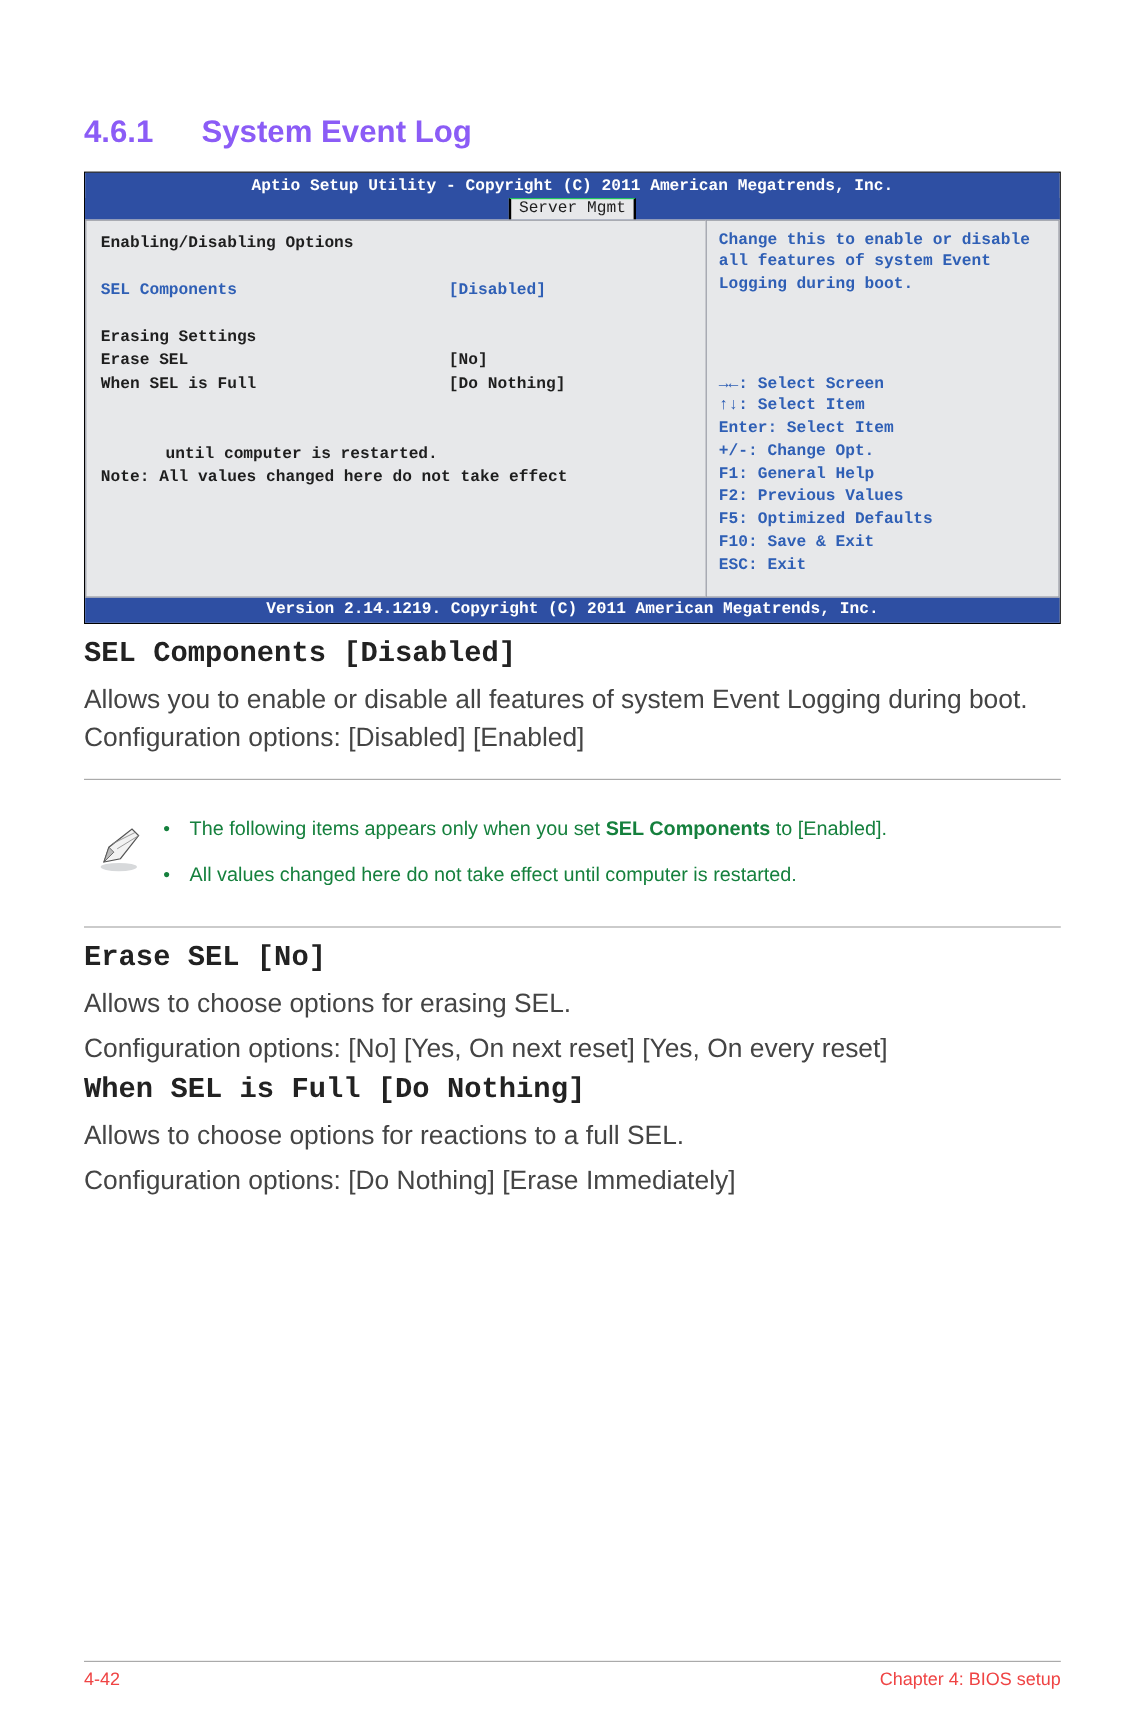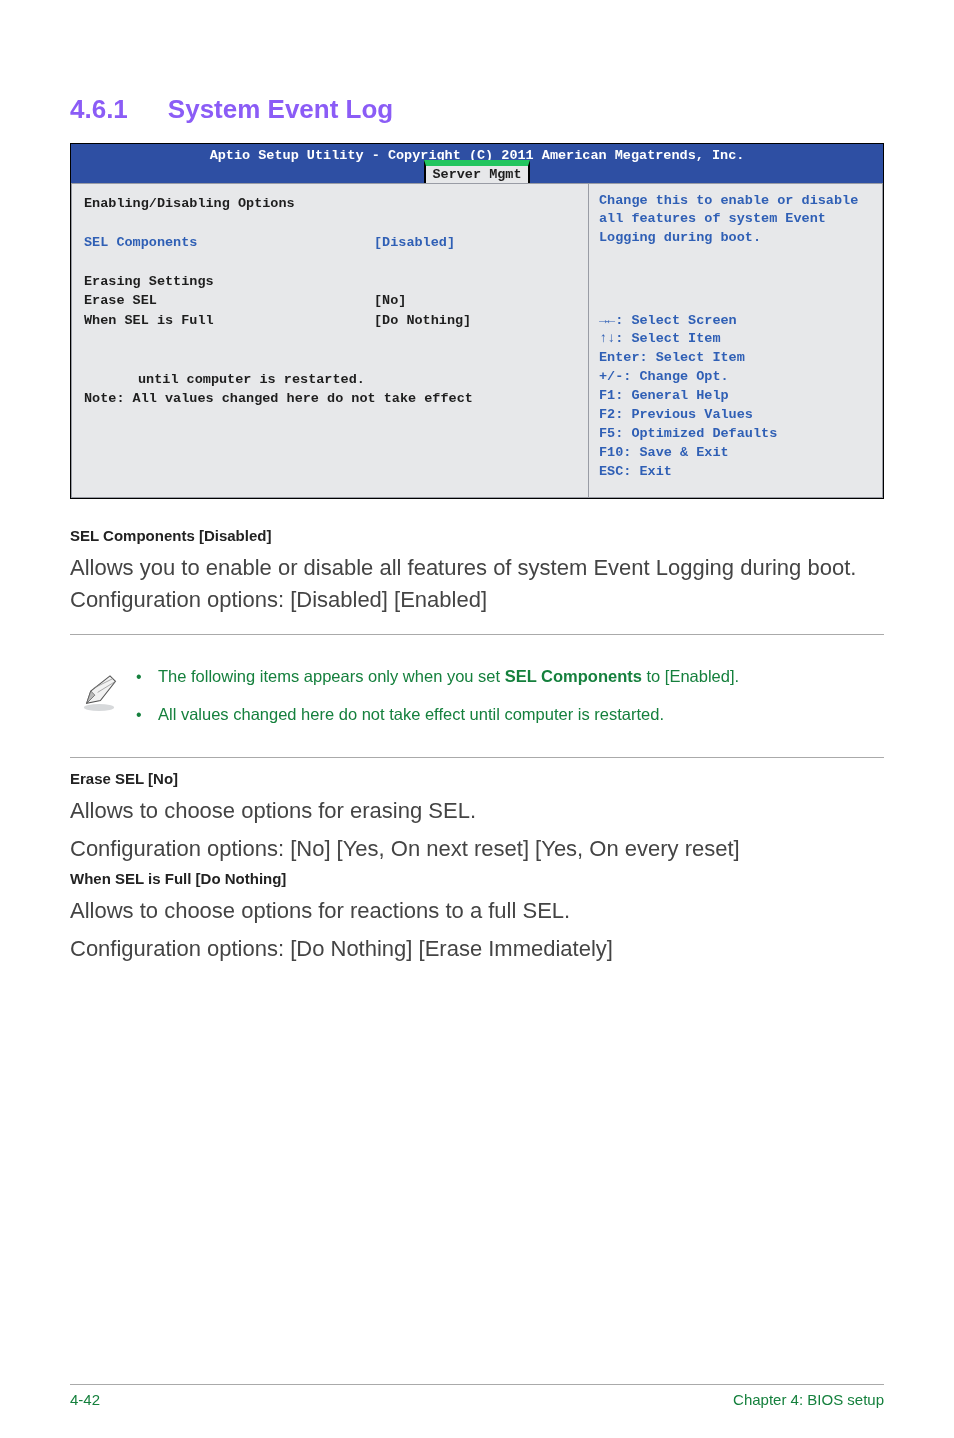--- a/index.html
+++ b/index.html
@@ -20,21 +20,21 @@
     margin-top: 44px;
   }
   .section-number { display: inline-block; margin-right: 40px; }
 
   
   .bios-box {
     border: 1px solid #000;
     background: #ffffff;
     font-family: "Courier New", monospace;
     font-size: 13.5px;
-    margin-bottom: 28px;
+    margin-bottom: 12px;
   }
   .bios-header {
     background: #2e4fa3;
     color: #ffffff;
     line-height: 1.3;
     padding: 3px 0 0 0;
     text-align: center;
     font-weight: bold;
   }
   .bios-header-line1 { display: block; }
@@ -42,24 +42,24 @@
     display: flex;
     justify-content: center;
     background: #2e4fa3;
     height: 18px;
     align-items: flex-end;
   }
   .bios-tab {
     background: #e7e8ea;
     color: #1e1e1e;
     padding: 1px 6px;
-    font-weight: bold;
+    font-weight: normal;
     border-left: 2px solid #000;
     border-right: 2px solid #000;
-    border-top: 6px solid #22c55e;
+    border-top: 1px solid #22c55e;
     line-height: 15px;
   }
   .bios-main {
     display: flex;
     background: #e7e8ea;
   }
   .bios-left {
     flex: 1;
     border: 1px solid #999ca5;
     border-right: none;
@@ -84,25 +84,26 @@
   .bios-footer {
     background: #2e4fa3;
     color: #ffffff;
     text-align: center;
     padding: 3px 0;
     font-weight: bold;
   }
 
   
   h3.subhead {
-    font-size: 15px;
+    font-size: 24px;
     font-weight: bold;
     color: #222222;
     margin-top: 6px;
     margin-bottom: 8px;
+    font-family: Liberation Mono, monospace;
   }
   p.body {
     font-size: 22px;
     color: #444444;
     line-height: 1.45;
     margin-bottom: 6px;
   }
 
   
   .note-box {
@@ -143,21 +144,21 @@
   .page-footer {
     position: absolute;
     bottom: 30px;
     left: 70px;
     right: 70px;
     border-top: 1px solid #aaaaaa;
     padding-top: 6px;
     display: flex;
     justify-content: space-between;
     font-size: 15px;
-    color: #15803d;
+    color: #ef4444;
     text-align: center;
   }
 
   .bold { font-weight: bold; }
 </style>
 </head>
 <body>
 
 <h2 class="section-title">
   <span class="section-number">4.6.1</span><span>System Event Log</span>
@@ -199,20 +200,21 @@
       <div>↑↓:  Select Item</div>
       <div>Enter: Select Item</div>
       <div>+/-: Change Opt.</div>
       <div>F1: General Help</div>
       <div>F2: Previous Values</div>
       <div>F5: Optimized Defaults</div>
       <div>F10: Save &amp; Exit</div>
       <div>ESC: Exit</div>
     </div>
   </div>
+  <div class="bios-footer">Version 2.14.1219. Copyright (C) 2011 American Megatrends, Inc.</div>
 </div>
 
 <h3 class="subhead">SEL Components [Disabled]</h3>
 <p class="body">Allows you to enable or disable all features of system Event Logging during boot. Configuration options: [Disabled] [Enabled]</p>
 
 <div class="note-block">
   <div class="note-box">
     <div class="note-icon">
       <svg viewBox="0 0 64 64">
         <ellipse cx="32" cy="56" rx="22" ry="5" fill="#d7d9db"></ellipse>

